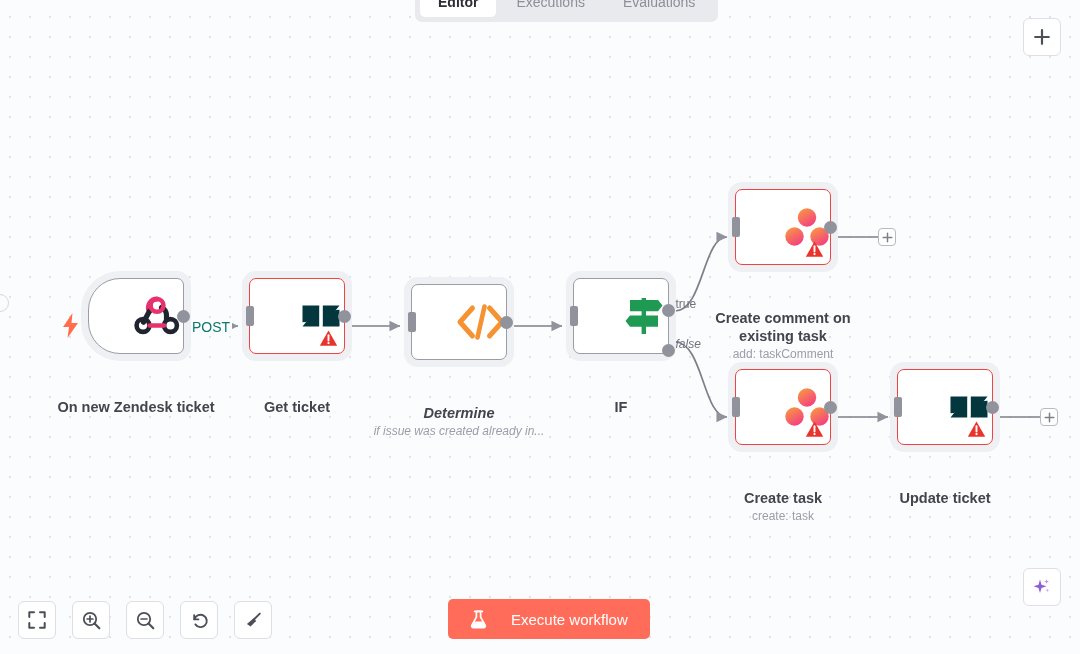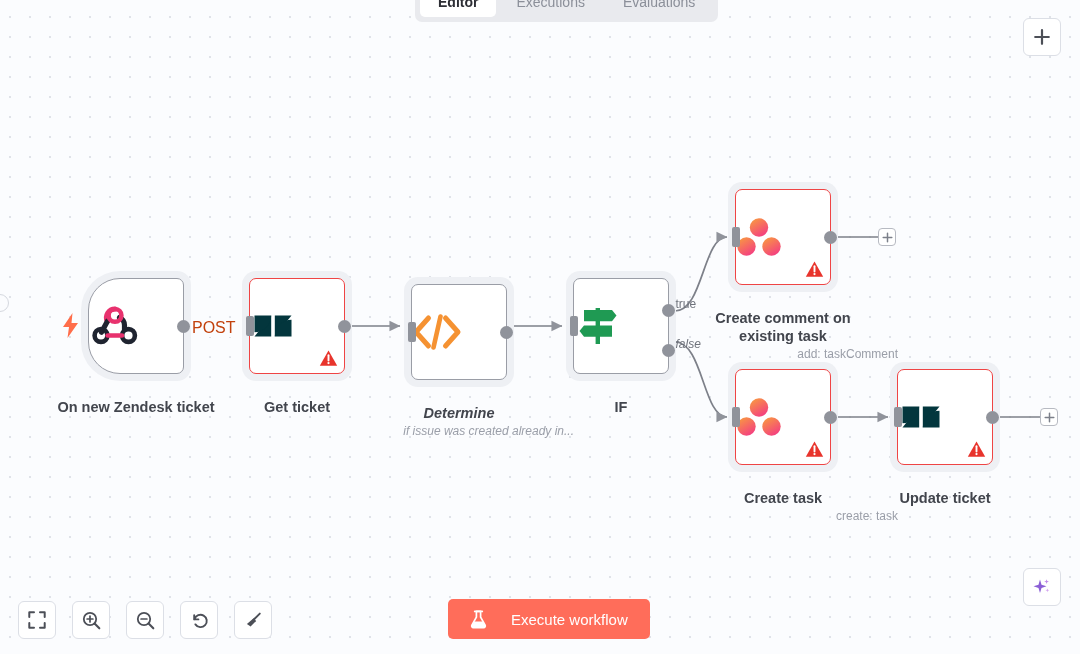--- a/index.html
+++ b/index.html
@@ -77,25 +77,25 @@
     z-index: 30;
   }
 
   
   .node {
     position: absolute;
     z-index: 10;
   }
   .node-box {
     position: relative;
-    width: 96px; height: 96px;
+    width: 96px; height: 76px;
     background: #fff;
     border: 1.6px solid #9a9da6;
     border-radius: 7px;
-    display: flex; align-items: center; justify-content: flex-start;
+    display: flex; align-items: center; justify-content: flex-end;
     box-shadow: 0 0 0 7px #eef0f4;
     cursor: pointer;
   }
   .node-box.err { border-color: #ef4444; }
   .node-box.trigger {
     border-radius: 32px 7px 7px 32px;
   }
   .node-caption {
     position: absolute;
     top: 104px; left: 50%;
@@ -106,21 +106,21 @@
     margin-top: 16px;
   }
   .node-title {
     font-size: 14.5px; font-weight: 700; color: #42454d;
     line-height: 18px;
     white-space: pre-line;
   }
   .node-sub {
     font-size: 12px; color: #9a9ea8;
     margin-top: 2px; line-height: 15px;
-    white-space: nowrap; overflow: hidden; text-overflow: ellipsis; text-align: right;
+    white-space: nowrap; overflow: hidden; text-overflow: ellipsis;
   }
 
   .warn {
     position: absolute; right: 6px; bottom: 5px;
     width: 19px; height: 19px;
   }
 
   
   .port-out {
     position: absolute; right: -6.5px; top: 50%;
@@ -163,21 +163,21 @@
     z-index: 11;
   }
 
   svg.wires {
     position: absolute; left: 0; top: 0;
     width: 1080px; height: 654px;
     z-index: 5; pointer-events: none;
   }
   .wire { fill: none; stroke: #7d8089; stroke-width: 1.7px; }
   .wire-label {
-    position: absolute; font-size: 16px; color: #c2410c;
+    position: absolute; font-size: 14px; color: #0f766e;
     background: #fbfcfe; padding: 0 2px;
     z-index: 6;
   }
 </style>
 </head>
 <body>
 
 <div id="canvas">
 
   <div id="tabbar">

